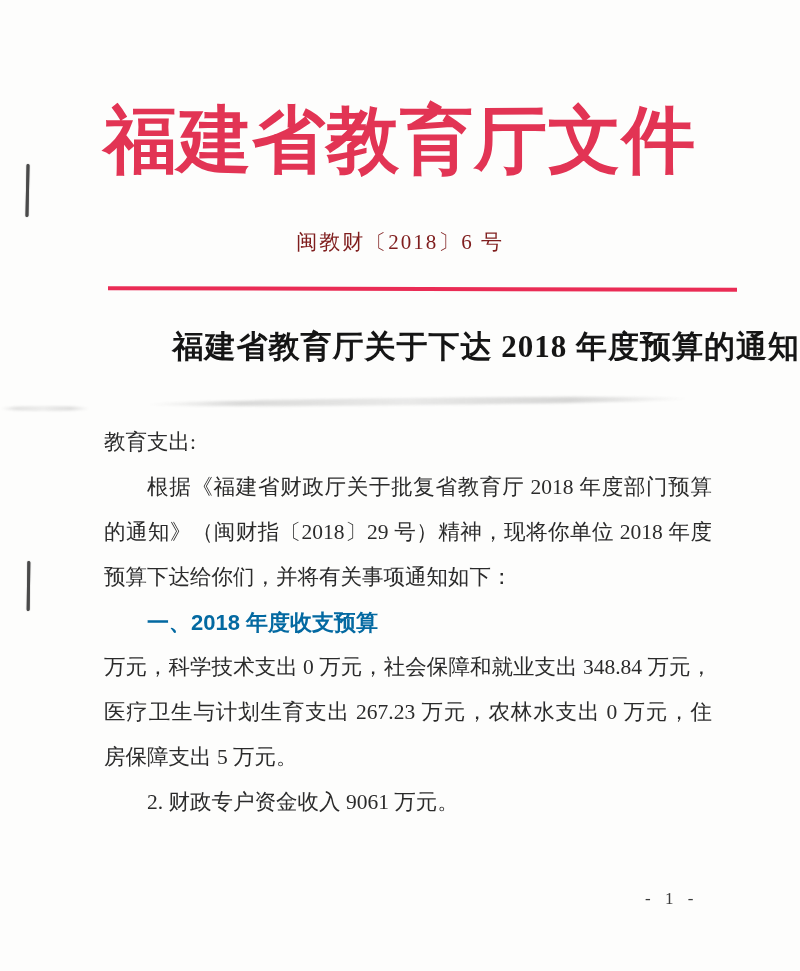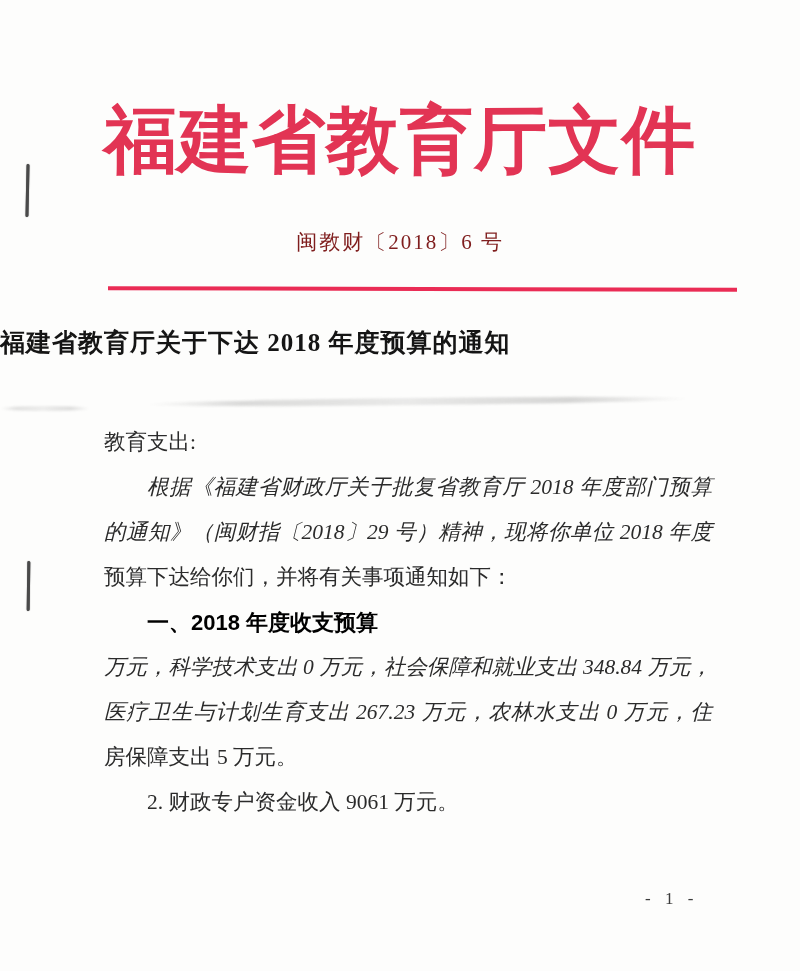--- a/index.html
+++ b/index.html
@@ -71,22 +71,22 @@
     width: 629px; height: 4px;
     background: var(--rule-red);
     transform: rotate(0.15deg);
   }
 
   
   .doc-title {
     position: absolute;
     left: 0; top: 326px;
     width: 100%;
-    text-align: left;
-    font-size: 25px;
+    text-align: right;
+    font-size: 31px;
     font-weight: 700;
     letter-spacing: 1px;
     color: var(--title-ink);
     white-space: nowrap;
   }
 
   
   .body-block {
     position: absolute;
     left: 104px; top: 420px;
@@ -97,28 +97,27 @@
   .line {
     height: 45px;
     line-height: 45px;
     white-space: nowrap;
     overflow: visible;
   }
   .line.j {
     white-space: normal;
     text-align: justify;
     text-align-last: justify;
-    font-style: italic;
   }
   .line.ind { padding-left: 43px; }
   .line.heading {
     font-family: "Liberation Sans", "DejaVu Sans", sans-serif;
     font-weight: 700;
     font-size: 22px;
-    color: #000000;
+    color: #0369a1;
   }
 
   
   .page-number {
     position: absolute;
     left: 645px; top: 889px;
     font-size: 17px;
     letter-spacing: 5px;
     color: #3c3c3c;
     font-family: "Liberation Serif", "DejaVu Serif", serif;

